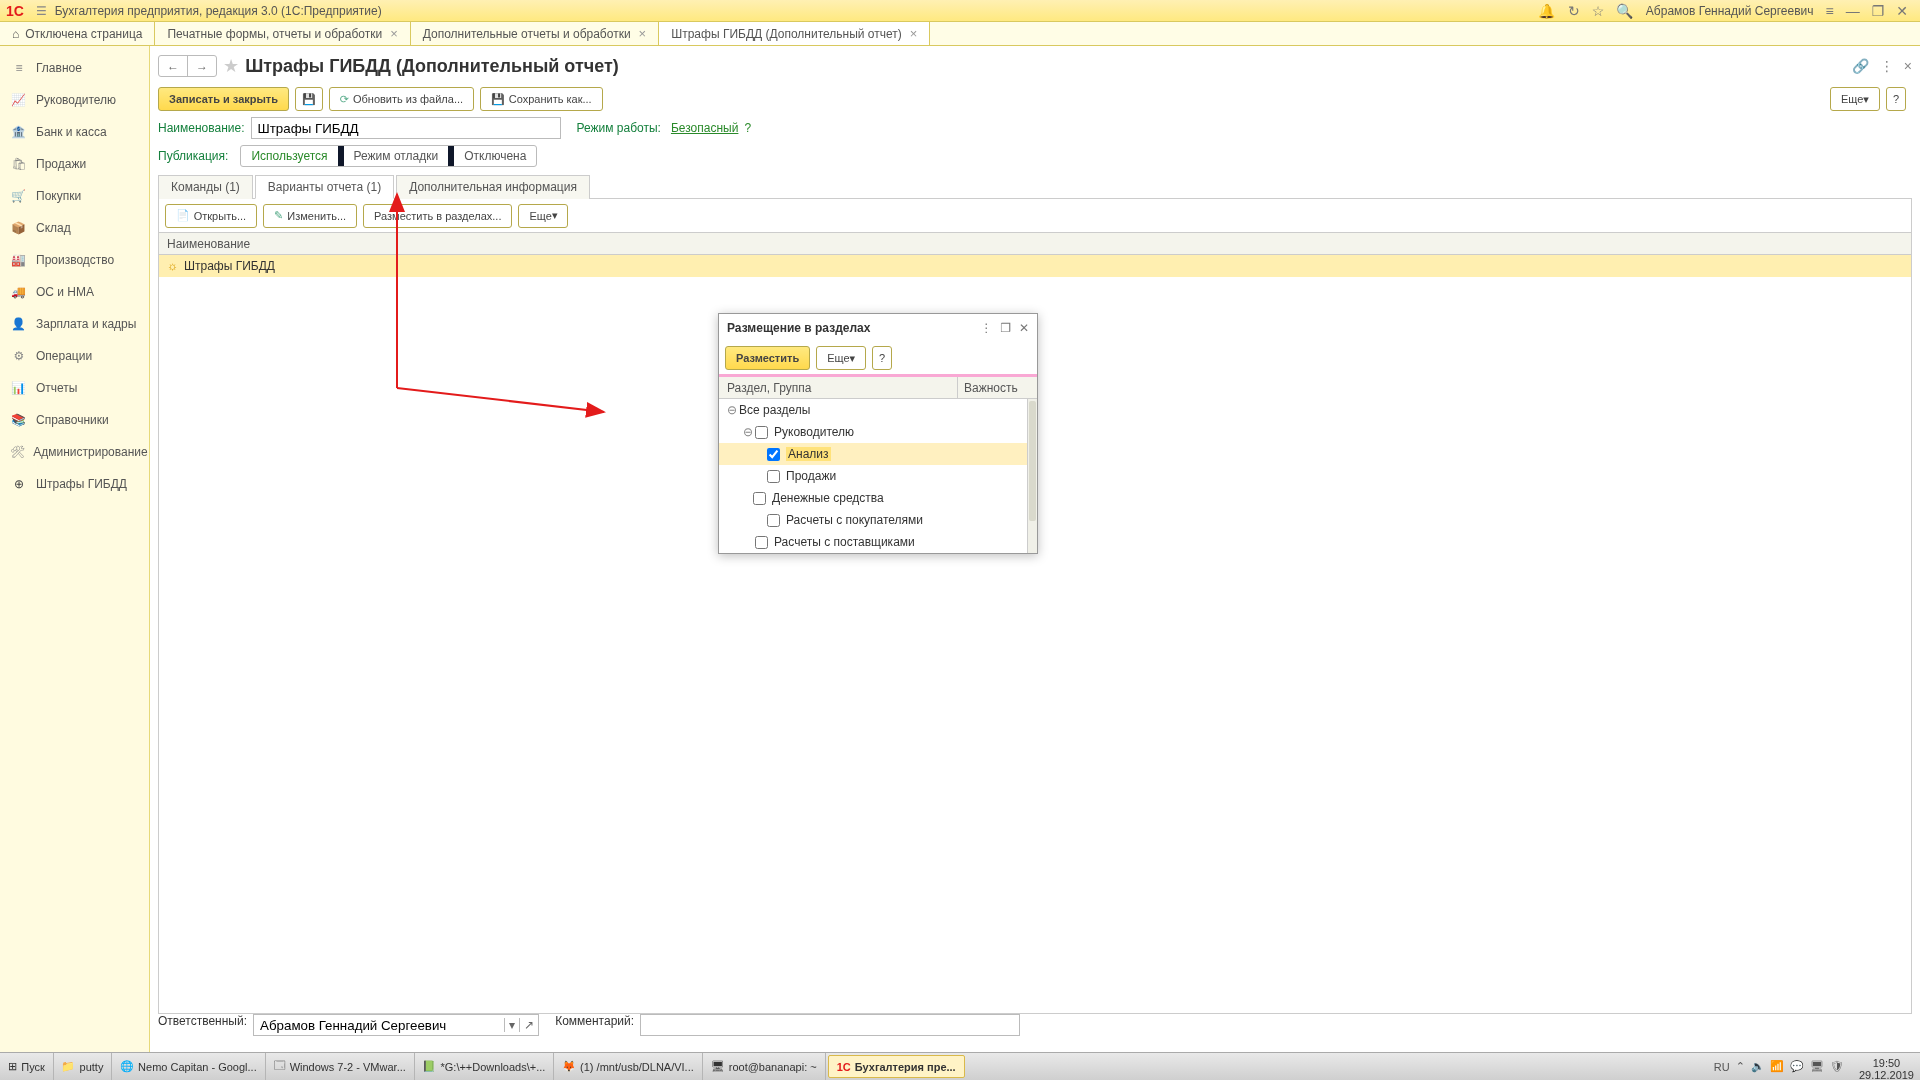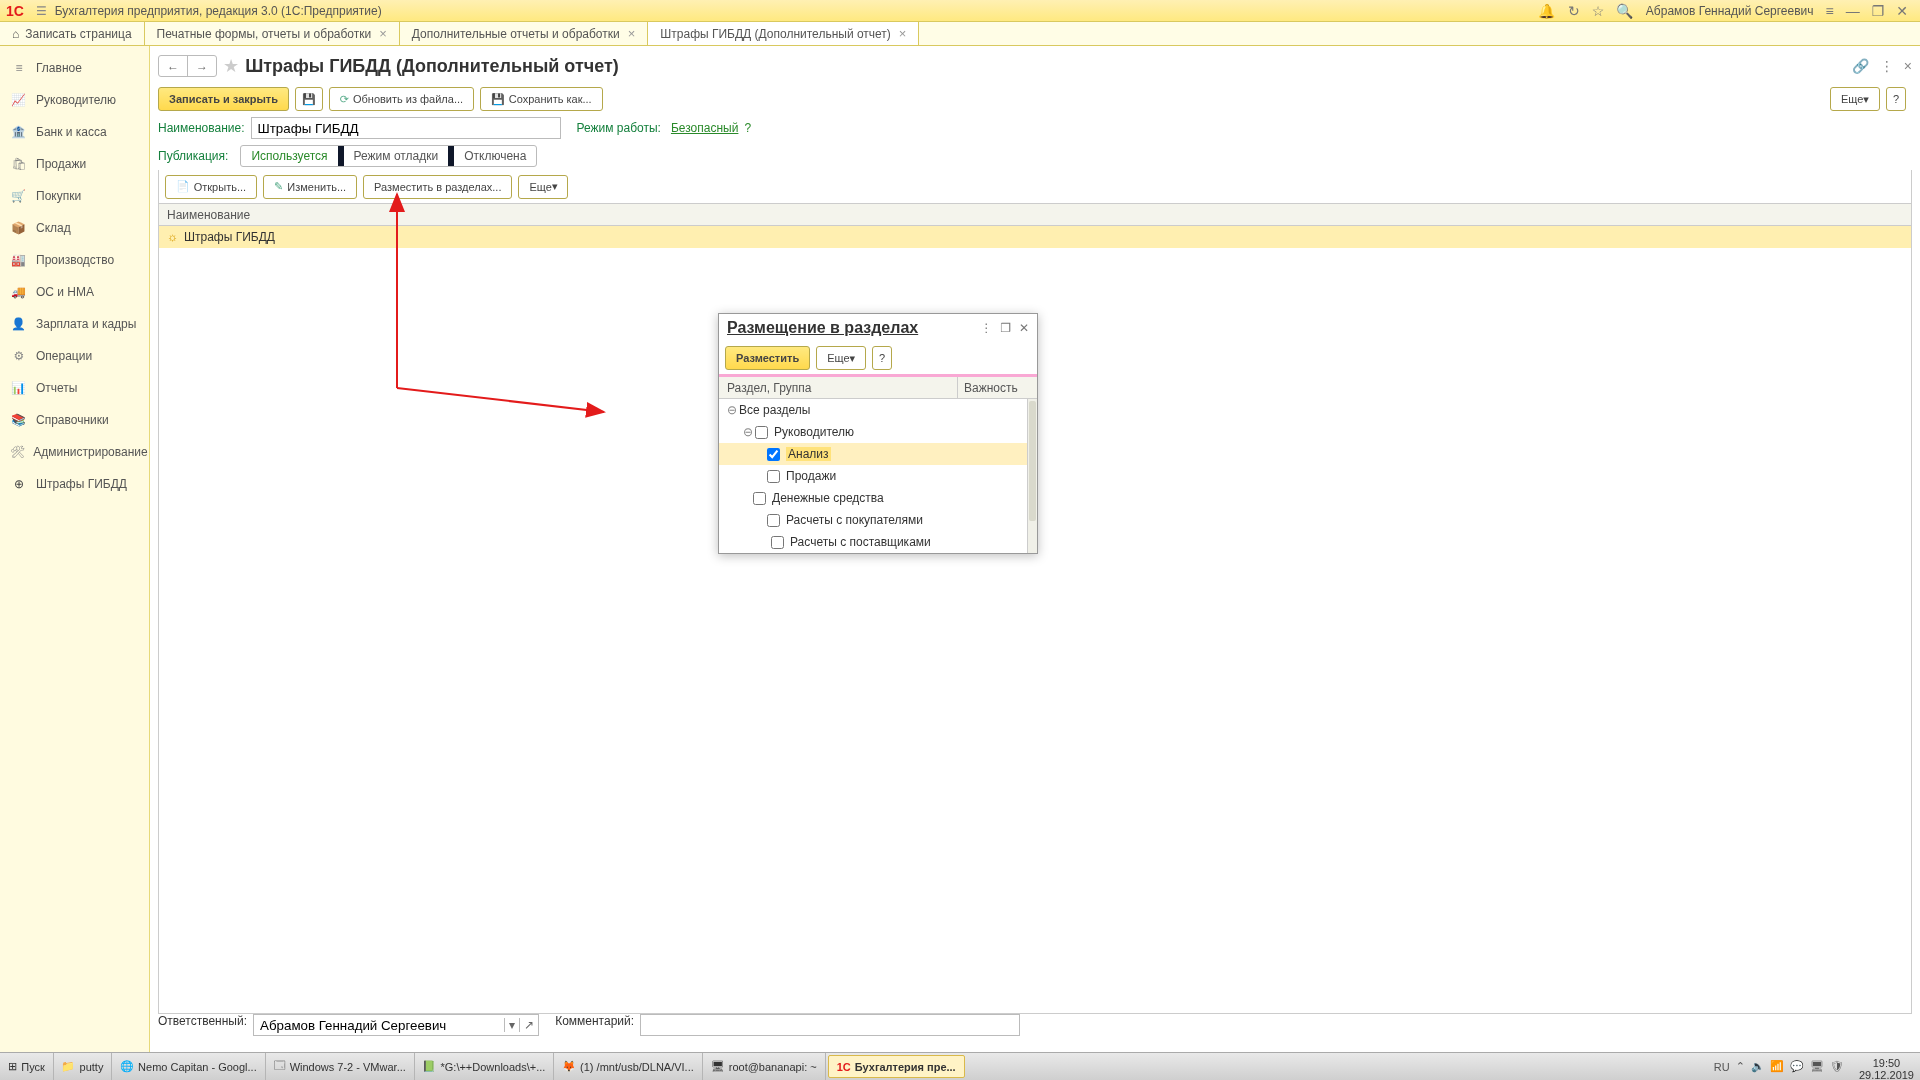--- a/index.html
+++ b/index.html
@@ -61,21 +61,21 @@
 .task-btn { display: flex; align-items: center; padding: 0 8px; border-right: 1px solid #b5b5b5; color: #333; cursor: pointer; }
 .task-btn .ic { margin-right: 4px; }
 .task-btn.active { background: #fff3c6; border: 1px solid #d9b94a; margin: 2px; border-radius: 2px; }
 .taskbar .spacer { flex: 1; }
 .tray { display: flex; align-items: center; padding: 0 6px; }
 .tray span { margin: 0 3px; color: #555; }
 .clock { text-align: center; line-height: 1.1; padding: 4px 6px; }
 
 .dialog { position: absolute; left: 568px; top: 267px; width: 320px; background: #fff; border: 1px solid #999; box-shadow: 0 2px 10px rgba(0,0,0,.25); }
 .dlg-title { height: 28px; display: flex; align-items: center; padding: 0 8px; background: #fff; }
-.dlg-title b { font-size: 16px; flex: 1; text-decoration: underline; }
+.dlg-title b { font-size: 12px; flex: 1; }
 .dlg-title span { margin-left: 8px; color: #777; cursor: pointer; }
 .dlg-toolbar { display: flex; align-items: center; padding: 4px 6px; }
 .dlg-body { border-top: 3px solid #f9a8d4; padding: 0; position: relative; }
 .tree-head { display: flex; height: 22px; background: #f4f4ec; border-bottom: 1px solid #ccc; }
 .tree-head .c1 { flex: 1; padding-left: 8px; display:flex; align-items:center; color:#555; }
 .tree-head .c2 { width: 80px; border-left: 1px solid #ccc; display:flex; align-items:center; padding-left: 6px; color:#555; }
 .tree { max-height: 156px; overflow: hidden; position: relative; }
 .tree-row { height: 22px; display: flex; align-items: center; padding-left: 8px; }
 .tree-row .exp { width: 12px; color: #888; }
 .tree-row input[type=checkbox] { margin-right: 6px; }
@@ -101,21 +101,21 @@
   <span class="user">Абрамов Геннадий Сергеевич</span>
   <span class="icon">≡</span>
   <span class="icon">—</span>
   <span class="icon">❐</span>
   <span class="icon">✕</span>
 </div>
 
 <div class="doc-tabs">
   <div class="doc-tab">
     <span class="home">⌂</span>
-    <span>Записать страница</span>
+    <span>Отключена страница</span>
   </div>
   <div class="doc-tab">
     <span>Печатные формы, отчеты и обработки</span>
     <span class="close">×</span>
   </div>
   <div class="doc-tab">
     <span>Дополнительные отчеты и обработки</span>
     <span class="close">×</span>
   </div>
   <div class="doc-tab active">
@@ -235,20 +235,25 @@
 
     <div class="form-row">
       <label>Публикация:</label>
       <div class="radio-group" style="margin-left:6px">
         <span class="sel">Используется</span>
         <span>Режим отладки</span>
         <span>Отключена</span>
       </div>
     </div>
 
+    <div class="sub-tabs">
+      <div class="sub-tab">Команды (1)</div>
+      <div class="sub-tab active">Варианты отчета (1)</div>
+      <div class="sub-tab">Дополнительная информация</div>
+    </div>
 
     <div class="var-toolbar">
       <div class="btn">
           <span class="ic">📄</span>
           <span>Открыть...</span>
         </div>
       <div class="btn">
           <span class="ic">✎</span>
           <span>Изменить...</span>
         </div>
@@ -335,21 +340,21 @@
             <span class="lbl">Продажи</span>
           </div>
           <div class="tree-row" style="padding-left:34px">
             <input type="checkbox" style="">
             <span class="lbl">Денежные средства</span>
           </div>
           <div class="tree-row" style="padding-left:48px">
             <input type="checkbox" style="">
             <span class="lbl">Расчеты с покупателями</span>
           </div>
-          <div class="tree-row" style="padding-left:52px">
+          <div class="tree-row" style="padding-left:36px">
             <input type="checkbox" style="">
             <span class="lbl">Расчеты с поставщиками</span>
           </div>
           <div class="tree-scroll">
               <div class="thumb"></div>
             </div>
         </div>
       </div>
     </div>
 

